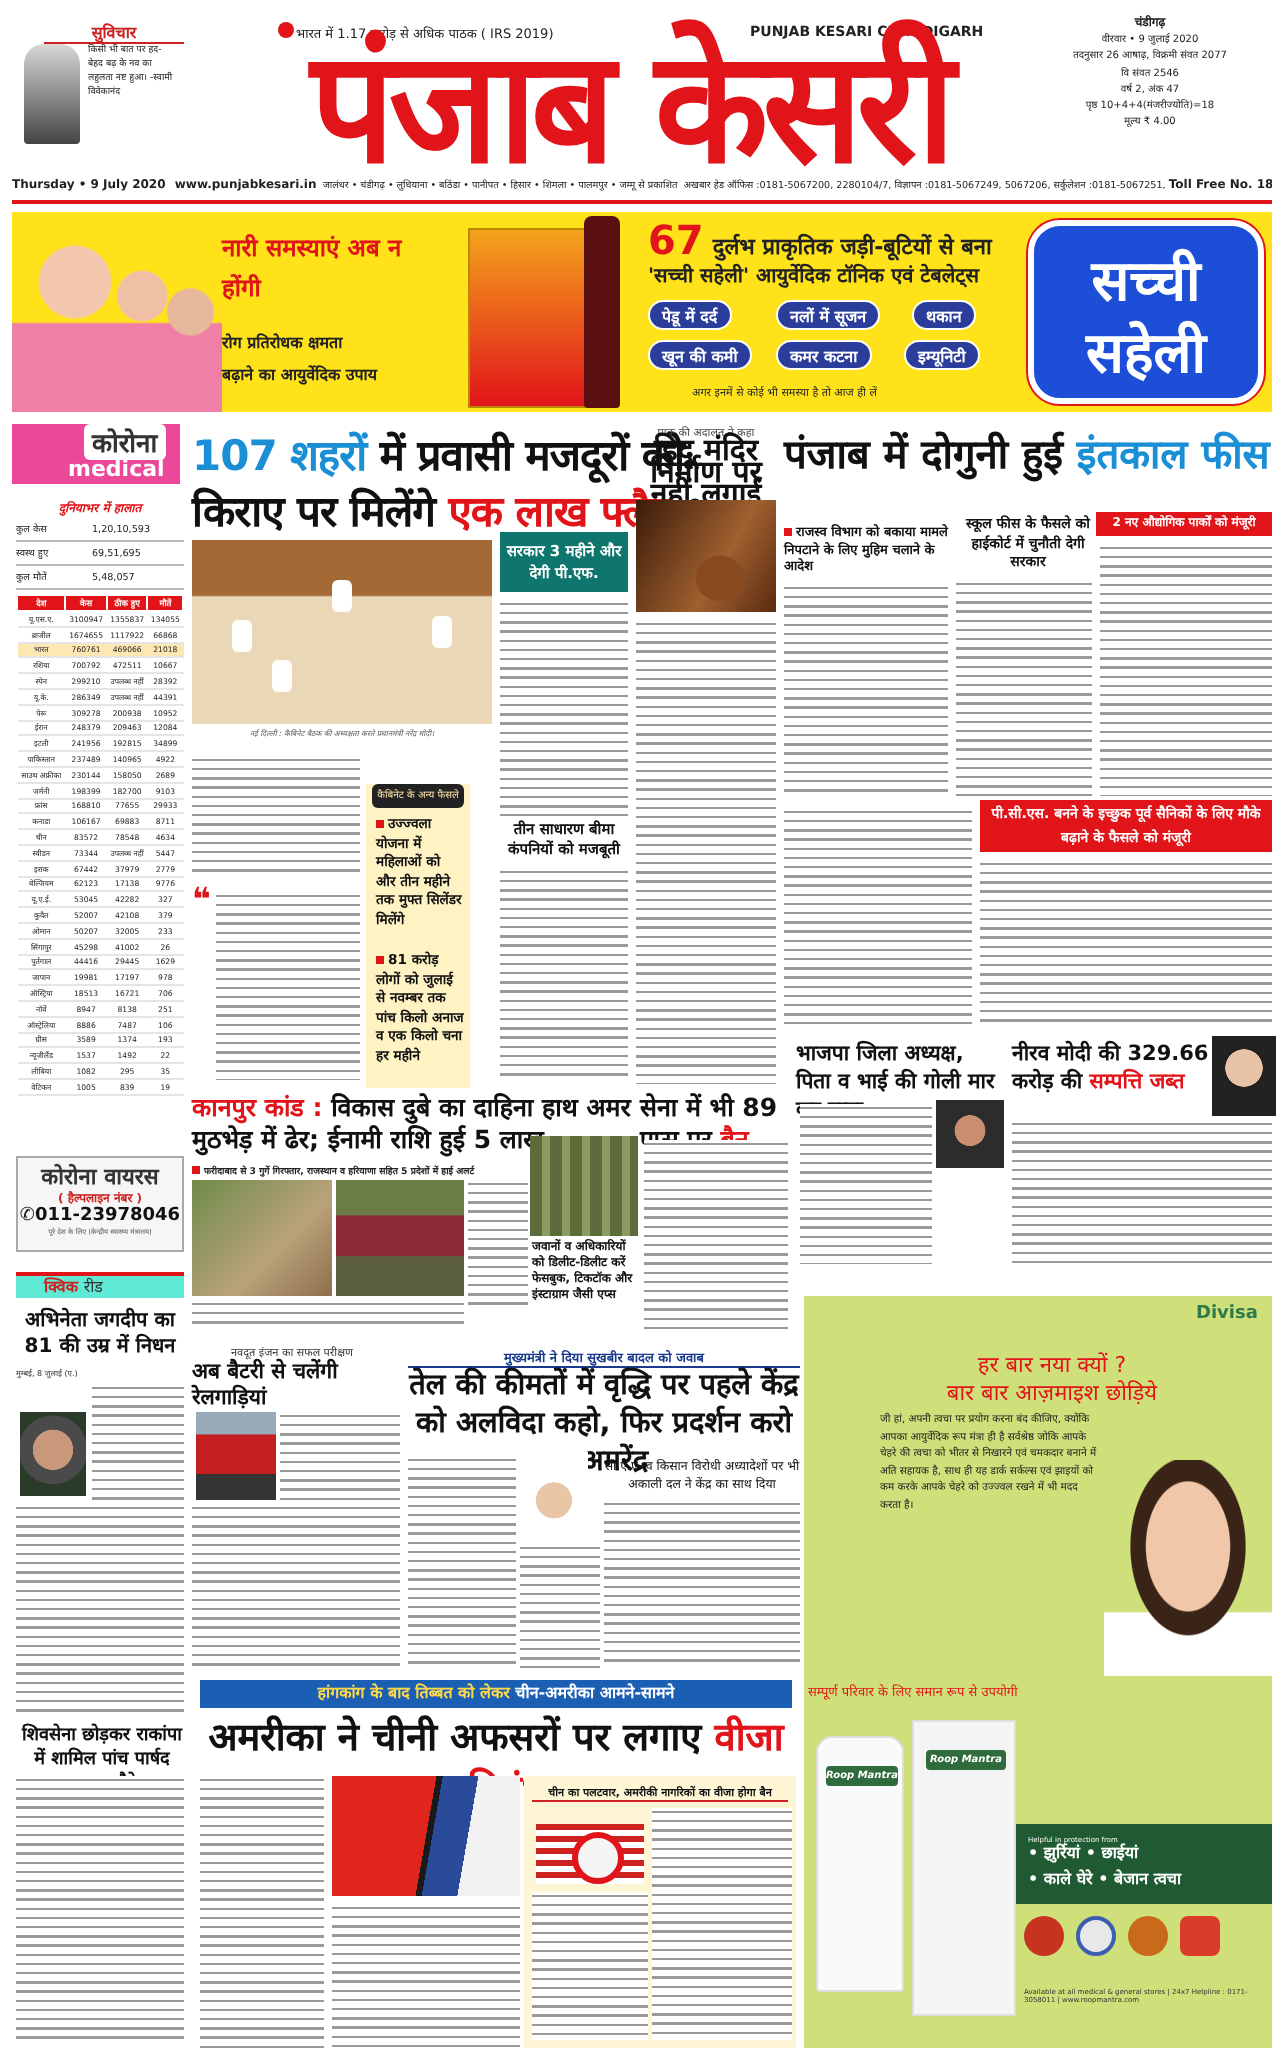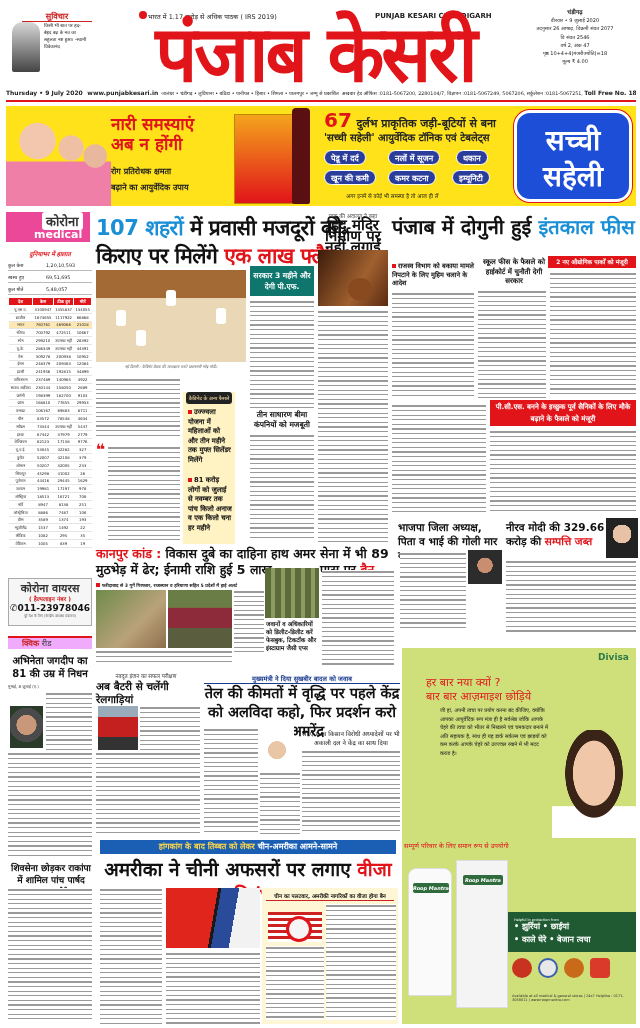--- a/index.html
+++ b/index.html
@@ -17,21 +17,21 @@
 .pk-chd{left:375px;top:12px;font-size:7px;font-weight:bold;color:#222}
 .logo{left:130px;top:14px;width:370px;text-align:center;font-family:"DejaVu Sans",sans-serif;font-weight:bold;font-size:74px;line-height:80px;color:#e1141a;letter-spacing:-3px;transform:scaleY(1.05)}
 .dateblk{left:520px;top:8px;width:110px;text-align:center;font-size:5px;line-height:8.2px;color:#222}
 .dateblk .city{font-size:6px;font-weight:bold}
 .strip{left:6px;top:87px;width:630px;height:12px;font-size:4.8px;line-height:12px;white-space:nowrap;overflow:hidden;color:#222}
 .strip b{font-size:6px}
 .redrule{left:6px;top:100px;width:630px;height:2px;background:#e1141a}
 
 #topad{left:6px;top:106px;width:630px;height:100px;background:#ffe21a}
 .ad-women{left:0;top:0;width:105px;height:100px;background:radial-gradient(circle at 30% 35%,#f3c7ae 0 18%,transparent 19%),radial-gradient(circle at 62% 42%,#f0c0a5 0 14%,transparent 15%),radial-gradient(circle at 85% 50%,#e8b89c 0 11%,transparent 12%),linear-gradient(#ffe21a 0 55%,#f07fa8 56% 100%)}
-.ad-h1{left:105px;top:8px;color:#e1141a;font-weight:bold;font-size:17px;line-height:20px}
+.ad-h1{left:105px;top:8px;color:#e1141a;font-weight:bold;font-size:12px;line-height:20px}
 .ad-sub{left:105px;top:52px;font-size:8px;font-weight:bold;color:#222;line-height:16px}
 .ad-box{left:228px;top:8px;width:60px;height:90px;background:linear-gradient(#f4a41c,#e1141a);border:1px solid #b80}
 .ad-bottle{left:286px;top:2px;width:18px;height:96px;background:#5a1010;border-radius:4px 4px 2px 2px}
 .ad-67{left:318px;top:2px;font-size:13px;font-weight:bold;color:#222}
 .ad-67 span{color:#e1141a;font-size:20px}
 .ad-67b{left:318px;top:24px;font-size:10px;font-weight:bold;color:#222}
 .pill{position:absolute;background:#2b3d9a;color:#fff;font-size:8px;font-weight:bold;border-radius:8px;padding:1px 6px;border:1px solid #fff}
 .ad-foot{left:340px;top:86px;font-size:5.5px;color:#222}
 .brand{left:508px;top:4px;width:118px;height:92px;background:#1d4ed8;border-radius:16px;color:#fff;font-weight:bold;font-size:28px;line-height:36px;text-align:center;padding-top:10px;border:3px solid #fff;box-shadow:0 0 0 1px #e1141a}
 .cov-head{left:6px;top:212px;width:84px;height:30px;background:#ec4899;color:#fff}
@@ -43,21 +43,21 @@
 .tot .v{position:absolute;left:38px}
 table.cov{position:absolute;left:8px;top:297px;width:84px;border-collapse:collapse;font-size:3.8px;color:#222}
 table.cov th{background:#e1141a;color:#fff;font-weight:bold;height:8px;border:1px solid #fff;font-size:4.2px}
 table.cov td{height:7.8px;border-bottom:1px solid #e5e5e5;text-align:center;white-space:nowrap}
 table.cov tr.hl td{background:#fde8b4}
 .helpbox{left:8px;top:578px;width:84px;height:48px;border:1px solid #aaa;background:#f6f6f6;text-align:center}
 .helpbox .t1{font-size:11px;font-weight:bold;color:#333;margin-top:1px}
 .helpbox .t2{font-size:6px;color:#c22;font-weight:bold}
 .helpbox .t3{font-size:9px;font-weight:bold;color:#111}
 .helpbox .t4{font-size:3.5px;color:#555}
-.quick{left:8px;top:636px;width:84px;height:13px;background:#f0abfc;border-top:2px solid #e1141a;color:#c22;font-size:8px;font-weight:bold;padding-left:14px;line-height:11px}
+.quick{left:8px;top:636px;width:84px;height:13px;background:#5eead4;border-top:2px solid #e1141a;color:#c22;font-size:8px;font-weight:bold;padding-left:14px;line-height:11px}
 .quick span{color:#333;font-weight:normal}
 .lhead{left:8px;width:84px;font-size:10px;font-weight:bold;line-height:13px;color:#111;text-align:center}
 .jag-img{left:10px;top:706px;width:33px;height:42px;background:radial-gradient(circle at 50% 45%,#c99779 0 35%,#4a4a4a 36% 60%,#2a3b2a 61%)}
 
 .h-main{left:96px;top:214px;width:292px;font-size:21px;font-weight:bold;line-height:28px;color:#111;letter-spacing:-0.5px}
 .blue{color:#1a8fd6}.red{color:#e1141a}
 .photo1{left:96px;top:270px;width:150px;height:92px;background:linear-gradient(#a46a35 0 30%,#e9d7b6 31% 100%)}
 .photo1 .p{position:absolute;width:10px;height:16px;background:#fff;border-radius:3px}
 .cap1{left:96px;top:364px;width:150px;font-size:3.8px;color:#555;font-style:italic;text-align:center}
 .pfbox{left:250px;top:266px;width:64px;height:30px;background:#0f766e;color:#fff;font-size:7.5px;font-weight:bold;text-align:center;line-height:11px;padding-top:4px}
@@ -98,21 +98,21 @@
 .h-usa{left:100px;top:856px;width:296px;font-size:19px;font-weight:bold;line-height:26px;color:#111;text-align:center}
 .xi-img{left:166px;top:888px;width:94px;height:60px;background:linear-gradient(100deg,#e0261c 0 50%,#1a1a1a 50% 53%,#2a4a9a 53% 70%,#f2f2f2 70%)}
 .visa-box{left:262px;top:888px;width:136px;height:136px;background:#fff6d6}
 .visa-head{left:266px;top:892px;width:128px;font-size:5.5px;font-weight:bold;text-align:center;color:#111;border-bottom:1px solid #c22}
 .flag-img{left:268px;top:912px;width:54px;height:30px;background:repeating-linear-gradient(#c22 0 3px,#fff 3px 6px)}
 .flag-img:after{content:"";position:absolute;left:18px;top:4px;width:20px;height:20px;border:3px solid #e1141a;border-radius:50%;background:#f5f5f5}
 .h-shiv{left:8px;top:862px;width:86px;font-size:9px;font-weight:bold;line-height:12px;text-align:center;color:#111}
 
 #divisa{left:402px;top:648px;width:234px;height:376px;background:#cfe07a}
 .div-logo{left:598px;top:652px;font-size:9px;font-weight:bold;color:#2e7a4a}
-.div-h{left:426px;top:676px;width:200px;font-size:11px;color:#e1141a;line-height:14px;}
+.div-h{left:426px;top:676px;width:200px;font-size:11px;color:#e1141a;line-height:14px;text-align:center}
 .div-body{left:440px;top:706px;width:76px;font-size:5.2px;line-height:8.5px;color:#222}
 .div-face{left:552px;top:730px;width:84px;height:108px;background:radial-gradient(ellipse at 50% 40%,#f0c7a8 0 35%,#3a2418 36% 48%,transparent 49%),linear-gradient(transparent 70%,#fff 71%)}
 .div-fam{left:404px;top:842px;width:110px;font-size:6.5px;color:#e1141a;text-align:left;line-height:9px}
 .tube{left:408px;top:868px;width:44px;height:128px;background:#fafafa;border:1px solid #ddd;border-radius:8px 8px 2px 2px}
 .box2{left:456px;top:860px;width:52px;height:148px;background:#f4f4f4;border:1px solid #ddd}
 .rm{position:absolute;left:4px;top:14px;width:36px;background:#2f6b3c;color:#fff;font-size:5px;font-style:italic;font-weight:bold;text-align:center;line-height:6px;padding:2px 0;border-radius:2px}
 .div-green{left:508px;top:912px;width:128px;height:40px;background:#1f5a32;color:#fff;font-size:8px;font-weight:bold;line-height:13px;padding:8px 0 0 6px}
 .div-green .s{font-size:3.5px;font-weight:normal;position:absolute;top:2px;left:6px}
 .div-badges{left:512px;top:958px;width:118px;height:22px;display:flex;gap:6px}
 .div-badges i{display:block;width:20px;height:20px;border-radius:50%;background:#c8331f}

